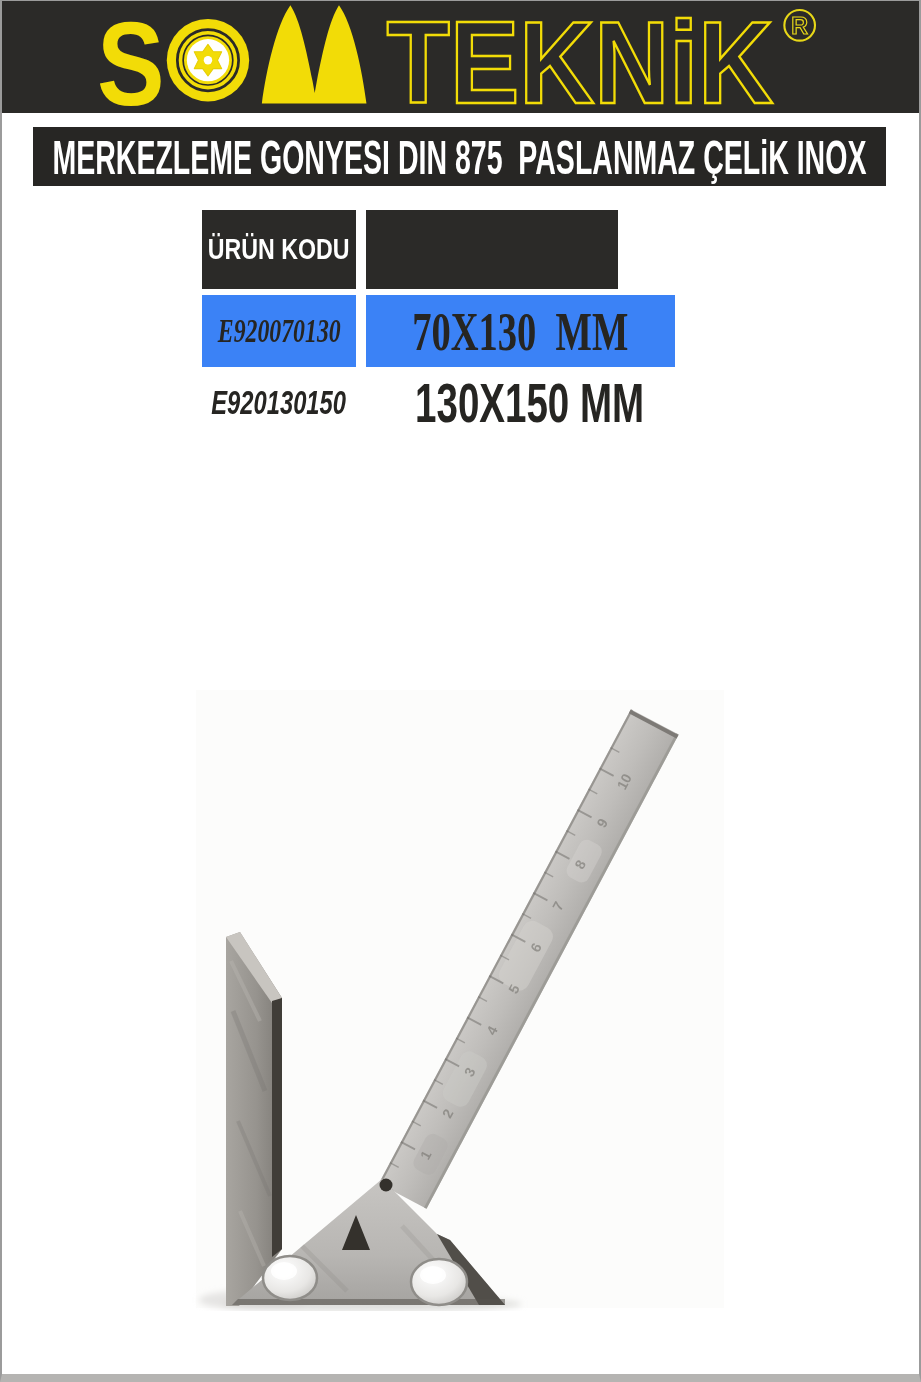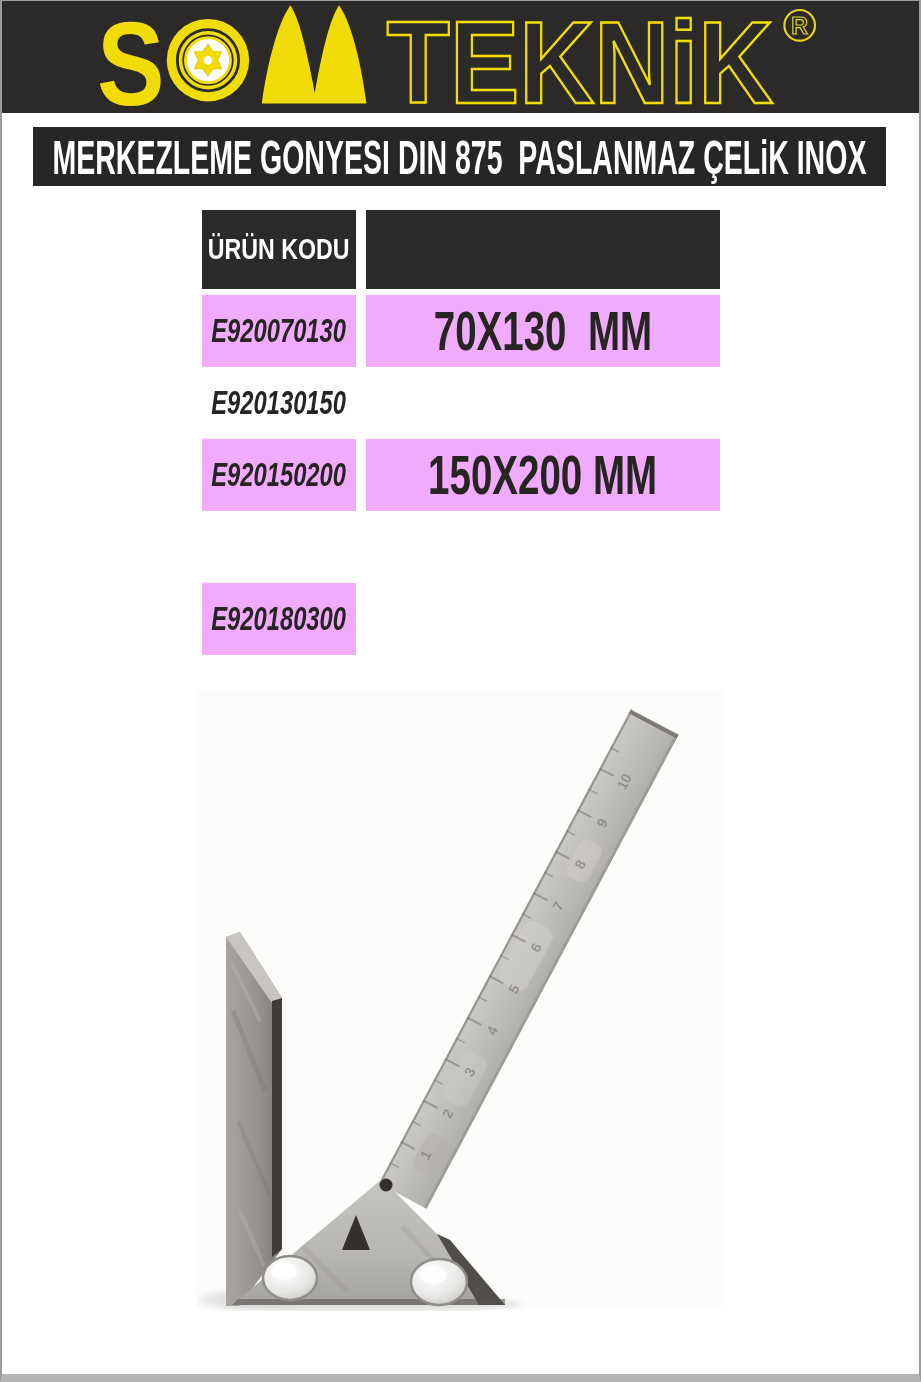--- a/index.html
+++ b/index.html
@@ -16,31 +16,31 @@
   .title-bar{
     position:absolute;left:31px;top:126px;width:853px;height:59px;
     background:#272624;display:flex;align-items:center;justify-content:center;
   }
   .title-text{
     color:#ffffff;font-weight:bold;font-size:46px;white-space:pre;
     display:inline-block;transform:scale(0.62,1.05);transform-origin:center;
     letter-spacing:0px;
   }
   .table{position:absolute;left:200px;top:209px;width:518px;}
-  .t-row{display:flex;width:518px;}
+  .t-row{display:flex;width:416px;}
   .t-head{height:79px;margin-bottom:6px;}
   .t-cell-l{width:154px;margin-right:10px;display:flex;align-items:center;justify-content:center;}
   .t-cell-r{width:354px;display:flex;align-items:center;justify-content:center;}
   .t-head .t-cell-l,.t-head .t-cell-r{background:#2B2A28;}
   .head-label{
     color:#ffffff;font-weight:bold;font-size:29px;display:inline-block;
     transform:scaleX(0.80);transform-origin:center;white-space:pre;
   }
   .t-data{height:72px;}
-  .t-data.yellow .t-cell-l,.t-data.yellow .t-cell-r{background:#f0abfc;}
+  .t-data.yellow .t-cell-l,.t-data.yellow .t-cell-r{background:#3b82f6;font-family:Liberation Serif, serif;}
   .t-data.plain .t-cell-l,.t-data.plain .t-cell-r{background:transparent;text-align:right;}
   .code-text{
     color:#262522;font-weight:bold;font-style:italic;font-size:33px;
     display:inline-block;transform:scaleX(0.72);transform-origin:center;white-space:pre;
   }
   .size-text{
     color:#262522;font-weight:bold;font-size:55px;
     display:inline-block;transform:scale(0.70,1.0);transform-origin:center;white-space:pre;
   }
   .tool-svg{position:absolute;left:180px;top:685px;width:545px;height:625px;}
@@ -97,38 +97,30 @@
       </div>
       <div class="t-cell-r">
         <span class="size-text">70X130  MM</span>
       </div>
     </div>
 
     <div class="t-row t-data plain">
       <div class="t-cell-l">
         <span class="code-text">E920130150</span>
       </div>
+      <div class="t-cell-r">
+        <span class="size-text">130X150 MM</span>
+      </div>
+    </div>
+
+
+    <div class="t-row t-data plain">
     </div>
 
     <div class="t-row t-data yellow">
-      <div class="t-cell-l">
-        <span class="code-text">E920150200</span>
-      </div>
-      <div class="t-cell-r">
-        <span class="size-text">150X200 MM</span>
-      </div>
-    </div>
-
-    <div class="t-row t-data plain">
-    </div>
-
-    <div class="t-row t-data yellow">
-      <div class="t-cell-l">
-        <span class="code-text">E920180300</span>
-      </div>
     </div>
   </div>
 
   <svg class="tool-svg" viewBox="180 685 545 625">
     <defs>
       <linearGradient id="gRuler" x1="0" y1="0" x2="0" y2="1">
         <stop offset="0" stop-color="#cbc9c6"></stop>
         <stop offset="0.5" stop-color="#bfbdba"></stop>
         <stop offset="1" stop-color="#b0aeab"></stop>
       </linearGradient>

